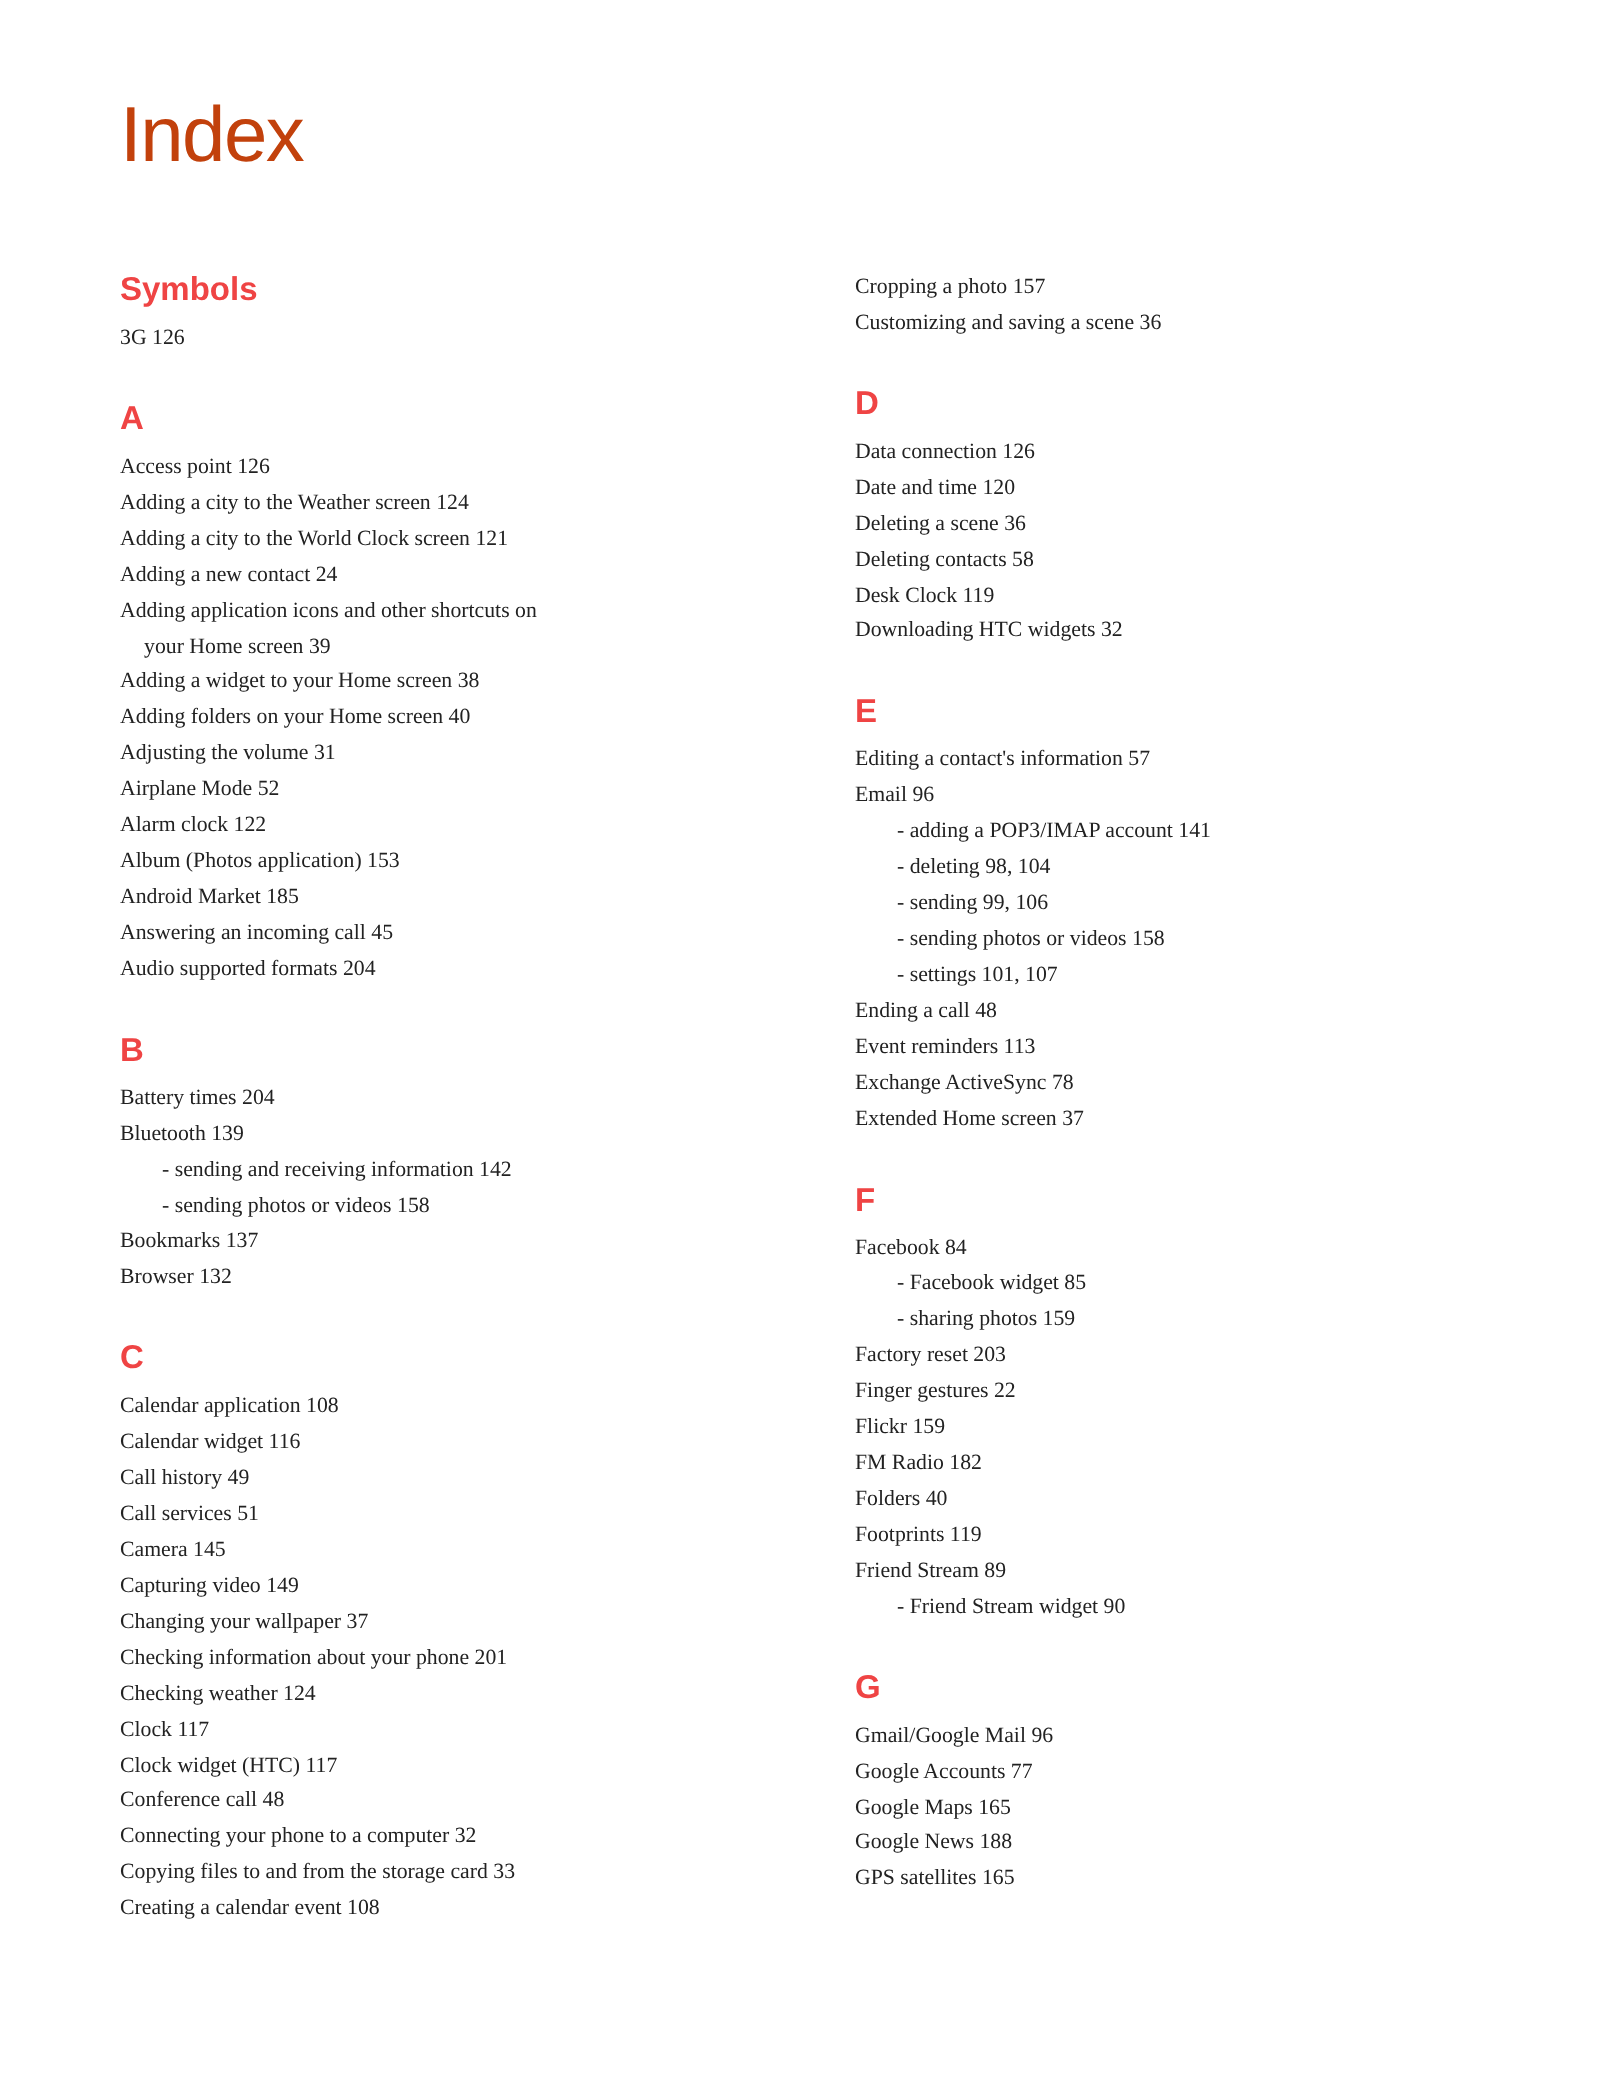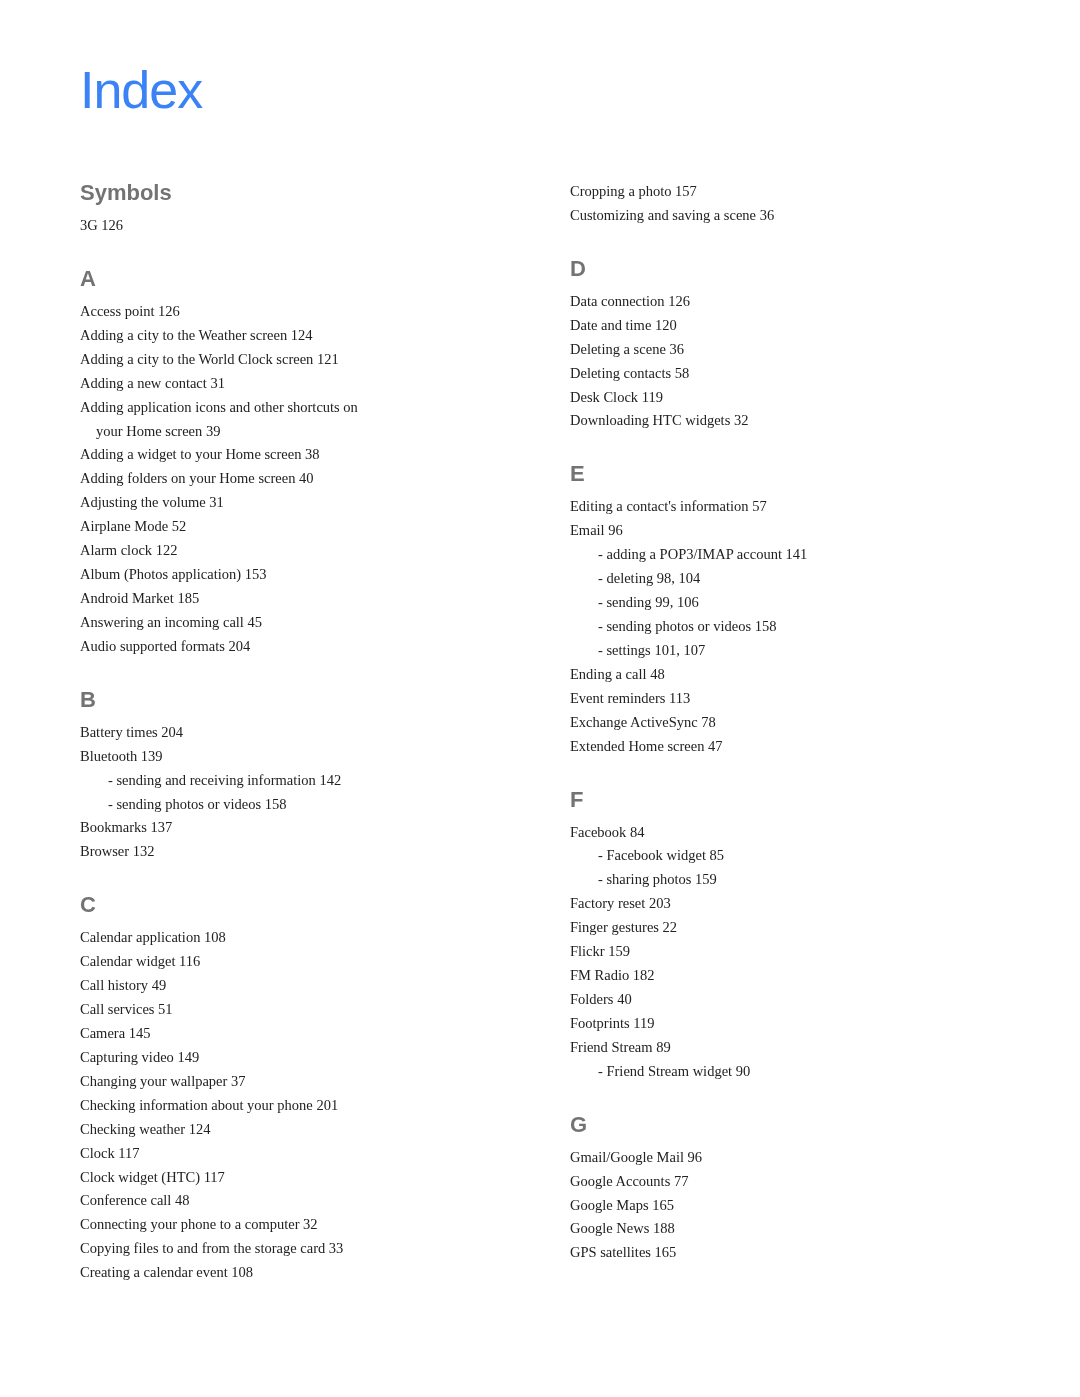--- a/index.html
+++ b/index.html
@@ -12,40 +12,40 @@
       font-family: 'Georgia', 'Times New Roman', serif;
       font-size: 15px;
       color: #222222;
       width: 1080px;
       min-height: 1397px;
       padding: 60px 80px 60px 80px;
     }
     h1.page-title {
       font-size: 52px;
       font-weight: 300;
-      color: #3b82f6;
+      color: #c2410c;
       margin-bottom: 60px;
       font-family: Arial, sans-serif;
       letter-spacing: -1px;
     }
     .two-col {
       display: flex;
       gap: 60px;
       align-items: flex-start;
     }
     .col {
       flex: 1;
     }
     .section {
       margin-bottom: 28px;
     }
     .section-letter {
       font-size: 22px;
       font-weight: bold;
-      color: #737373;
+      color: #ef4444;
       margin-bottom: 8px;
       font-family: Arial, sans-serif;
     }
     .entry {
       font-size: 14.5px;
       line-height: 1.65;
       color: #222;
     }
     .entry.indented {
       padding-left: 28px;
@@ -63,21 +63,21 @@
   <div class="col" id="left-col">
       <div class="section">
         <div class="section-letter">Symbols</div>
         <div class="entry">3G  126</div>
       </div>
       <div class="section">
         <div class="section-letter">A</div>
         <div class="entry">Access point  126</div>
         <div class="entry">Adding a city to the Weather screen  124</div>
         <div class="entry">Adding a city to the World Clock screen  121</div>
-        <div class="entry">Adding a new contact  31</div>
+        <div class="entry">Adding a new contact  24</div>
         <div class="entry">Adding application icons and other shortcuts on</div>
         <div class="entry indented2">your Home screen  39</div>
         <div class="entry">Adding a widget to your Home screen  38</div>
         <div class="entry">Adding folders on your Home screen  40</div>
         <div class="entry">Adjusting the volume  31</div>
         <div class="entry">Airplane Mode  52</div>
         <div class="entry">Alarm clock  122</div>
         <div class="entry">Album (Photos application)  153</div>
         <div class="entry">Android Market  185</div>
         <div class="entry">Answering an incoming call  45</div>
@@ -130,21 +130,21 @@
         <div class="entry">Editing a contact's information  57</div>
         <div class="entry">Email  96</div>
         <div class="entry indented">- adding a POP3/IMAP account  141</div>
         <div class="entry indented">- deleting  98, 104</div>
         <div class="entry indented">- sending  99, 106</div>
         <div class="entry indented">- sending photos or videos  158</div>
         <div class="entry indented">- settings  101, 107</div>
         <div class="entry">Ending a call  48</div>
         <div class="entry">Event reminders  113</div>
         <div class="entry">Exchange ActiveSync  78</div>
-        <div class="entry">Extended Home screen  47</div>
+        <div class="entry">Extended Home screen  37</div>
       </div>
       <div class="section">
         <div class="section-letter">F</div>
         <div class="entry">Facebook  84</div>
         <div class="entry indented">- Facebook widget  85</div>
         <div class="entry indented">- sharing photos  159</div>
         <div class="entry">Factory reset  203</div>
         <div class="entry">Finger gestures  22</div>
         <div class="entry">Flickr  159</div>
         <div class="entry">FM Radio  182</div>

